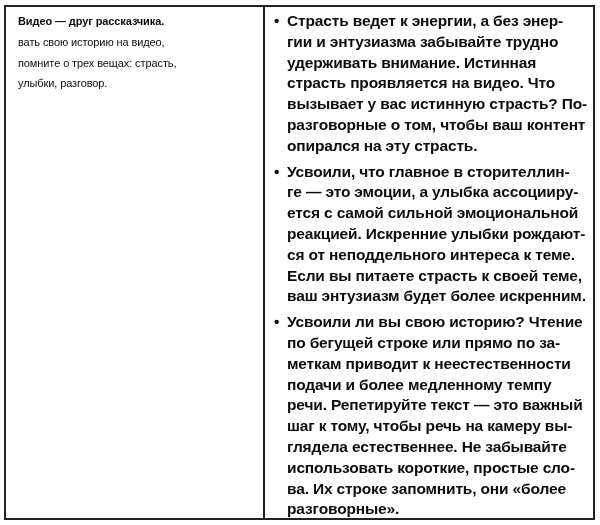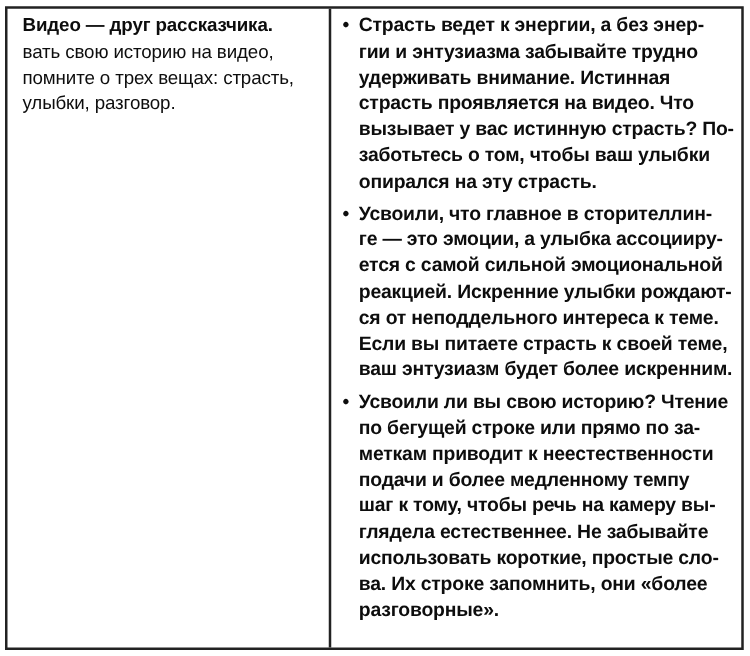--- a/index.html
+++ b/index.html
@@ -30,21 +30,21 @@
   }
   .cell {
     box-sizing: border-box;
     height: 100%;
   }
   .cell-left {
     width: 259px;
     flex: 0 0 259px;
     border-right: 2px solid #222222;
     padding: 4px 8px 6px 12px;
-    font-size: 15px;
+    font-size: 11px;
     line-height: 20.8px;
     letter-spacing: -0.1px;
   }
   .cell-right {
     flex: 1 1 auto;
     padding: 4px 13px 6px 9px;
     font-weight: bold;
     font-size: 15.5px;
     line-height: 20.8px;
     letter-spacing: -0.15px;
@@ -91,21 +91,21 @@
     <div class="cell cell-right">
 
       <div class="bullet-item">
         <div class="bullet-marker">•</div>
         <div class="bullet-lines">
             <div class="line">Страсть ведет к энергии, а без энер-</div>
             <div class="line">гии и энтузиазма забывайте трудно</div>
             <div class="line">удерживать внимание. Истинная</div>
             <div class="line">страсть проявляется на видео. Что</div>
             <div class="line">вызывает у вас истинную страсть? По-</div>
-            <div class="line">заботьтесь о том, чтобы ваш улыбки</div>
+            <div class="line">разговорные о том, чтобы ваш контент</div>
             <div class="line">опирался на эту страсть.</div>
           </div>
       </div>
 
       <div class="bullet-item">
         <div class="bullet-marker">•</div>
         <div class="bullet-lines">
             <div class="line">Усвоили, что главное в сторителлин-</div>
             <div class="line">ге — это эмоции, а улыбка ассоцииру-</div>
             <div class="line">ется с самой сильной эмоциональной</div>
@@ -116,20 +116,21 @@
           </div>
       </div>
 
       <div class="bullet-item">
         <div class="bullet-marker">•</div>
         <div class="bullet-lines">
             <div class="line">Усвоили ли вы свою историю? Чтение</div>
             <div class="line">по бегущей строке или прямо по за-</div>
             <div class="line">меткам приводит к неестественности</div>
             <div class="line">подачи и более медленному темпу</div>
+            <div class="line">речи. Репетируйте текст — это важный</div>
             <div class="line">шаг к тому, чтобы речь на камеру вы-</div>
             <div class="line">глядела естественнее. Не забывайте</div>
             <div class="line">использовать короткие, простые сло-</div>
             <div class="line">ва. Их строке запомнить, они «более</div>
             <div class="line">разговорные».</div>
           </div>
       </div>
 
     </div>
 

